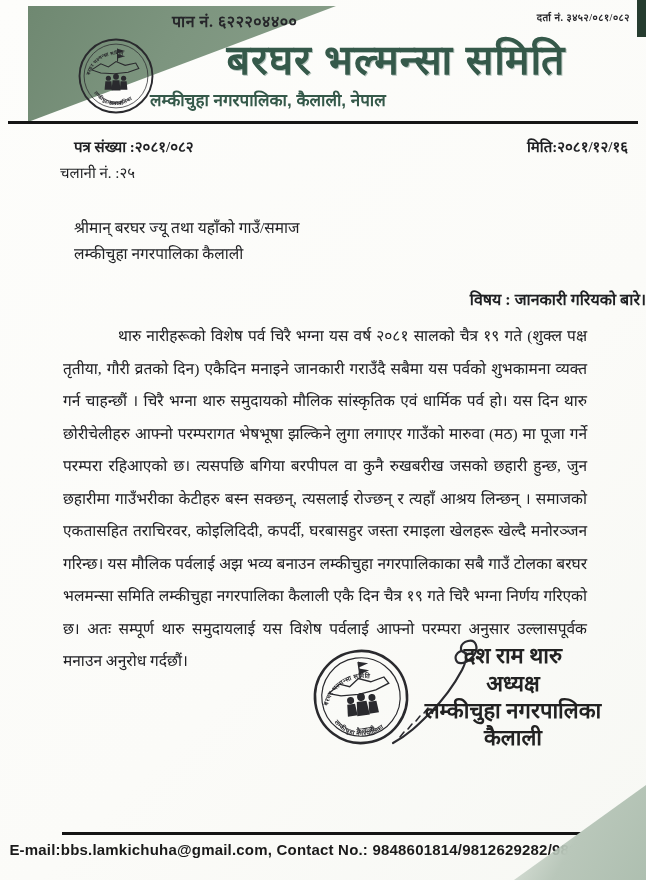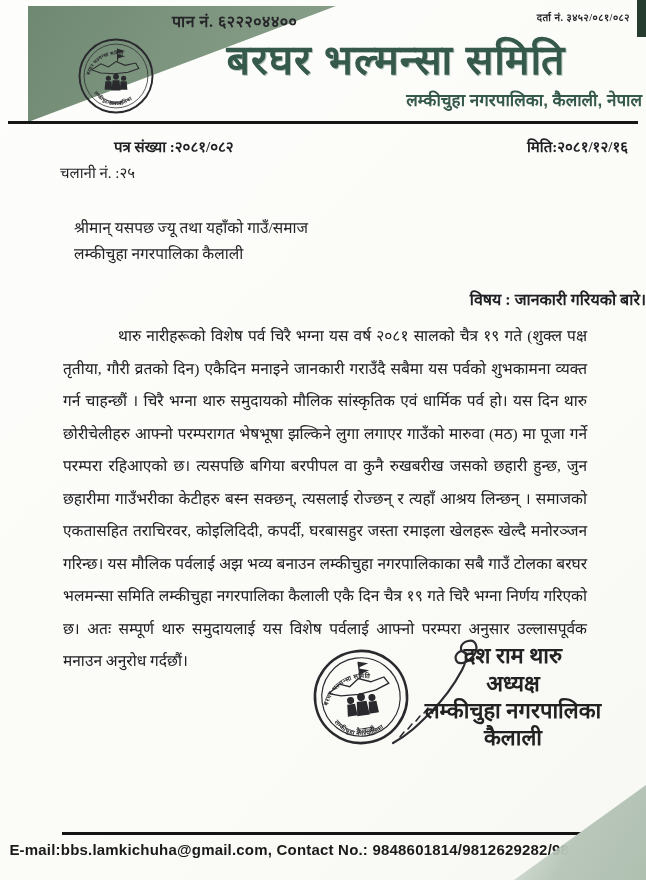--- a/index.html
+++ b/index.html
@@ -50,31 +50,31 @@
     text-align:center;
     font-family:"Liberation Sans","DejaVu Sans",sans-serif;
     font-size:41px;line-height:48px;font-weight:bold;
     color:var(--brand-green);
     text-shadow:1px 1px 0 rgba(47,87,71,.35);
     letter-spacing:1px;
     white-space:nowrap;
   }
   .org-address{
     position:absolute;left:150px;top:88px;width:492px;
-    text-align:right;
+    text-align:left;
     font-family:"Liberation Sans","DejaVu Sans",sans-serif;
     font-size:17px;font-weight:bold;
     color:var(--brand-green);
   }
   .header-rule{
     position:absolute;left:8px;top:121px;width:630px;height:3px;
     background:#161616;
   }
   
-  .meta-letter-no{position:absolute;left:74px;top:136px;font-size:15px;font-weight:bold;margin-left:40px;}
+  .meta-letter-no{position:absolute;left:74px;top:136px;font-size:15px;font-weight:bold;}
   .meta-date{position:absolute;right:18px;top:136px;font-size:15px;font-weight:bold;text-align:center;}
   .meta-dispatch{position:absolute;left:60px;top:162px;font-size:15px;font-weight:normal;}
   
   .recipient-1{position:absolute;left:74px;top:216px;font-size:15.5px;}
   .recipient-2{position:absolute;left:74px;top:242px;font-size:15.5px;}
   
   .subject{
     position:absolute;left:0;top:288px;width:646px;
     text-align:right;font-size:16px;font-weight:bold;
   }
@@ -151,21 +151,21 @@
   <div class="header-pan">पान नं. ६२२२०४४००</div>
   <div class="header-reg">दर्ता नं. ३४५२/०८१/०८२</div>
   <div class="org-title">बरघर भल्मन्सा समिति</div>
   <div class="org-address">लम्कीचुहा नगरपालिका, कैलाली, नेपाल</div>
   <div class="header-rule"></div>
 
   <div class="meta-letter-no">पत्र संख्या :२०८१/०८२</div>
   <div class="meta-date">मिति:२०८१/१२/१६</div>
   <div class="meta-dispatch">चलानी नं. :२५</div>
 
-  <div class="recipient-1">श्रीमान् यसपछ ज्यू तथा यहाँको गाउँ/समाज</div>
+  <div class="recipient-1">श्रीमान् बरघर ज्यू तथा यहाँको गाउँ/समाज</div>
   <div class="recipient-2">लम्कीचुहा नगरपालिका कैलाली</div>
 
   <div class="subject">विषय : जानकारी गरियको बारे।</div>
 
   <div class="body-text">थारु नारीहरूको विशेष पर्व चिरै भग्ना यस वर्ष २०८१ सालको चैत्र १९ गते (शुक्ल पक्ष तृतीया, गौरी व्रतको दिन) एकैदिन मनाइने जानकारी गराउँदै सबैमा यस पर्वको शुभकामना व्यक्त गर्न चाहन्छौं । चिरै भग्ना थारु समुदायको मौलिक सांस्कृतिक एवं धार्मिक पर्व हो। यस दिन थारु छोरीचेलीहरु आफ्नो परम्परागत भेषभूषा झल्किने लुगा लगाएर गाउँको मारुवा (मठ) मा पूजा गर्ने परम्परा रहिआएको छ। त्यसपछि बगिया बरपीपल वा कुनै रुखबरीख जसको छहारी हुन्छ, जुन छहारीमा गाउँभरीका केटीहरु बस्न सक्छन्, त्यसलाई रोज्छन् र त्यहाँ आश्रय लिन्छन् । समाजको एकतासहित तराचिरवर, कोइलिदिदी, कपर्दी, घरबासहुर जस्ता रमाइला खेलहरू खेल्दै मनोरञ्जन गरिन्छ। यस मौलिक पर्वलाई अझ भव्य बनाउन लम्कीचुहा नगरपालिकाका सबै गाउँ टोलका बरघर भलमन्सा समिति लम्कीचुहा नगरपालिका कैलाली एकै दिन चैत्र १९ गते चिरै भग्ना निर्णय गरिएको छ। अतः सम्पूर्ण थारु समुदायलाई यस विशेष पर्वलाई आफ्नो परम्परा अनुसार उल्लासपूर्वक मनाउन अनुरोध गर्दछौं।</div>
 
   <svg class="stamp" viewBox="0 0 100 100">
     <circle cx="50" cy="50" r="47" class="seal-ink" stroke-width="2.6"></circle>
     <circle cx="50" cy="50" r="40" class="seal-ink" stroke-width="1.2"></circle>
     <path d="M18,42 L30,34 L40,38 L50,31 L62,36 L76,33 L80,40 L66,45 L48,47 L30,46 Z" class="seal-ink" stroke-width="1.4"></path>

